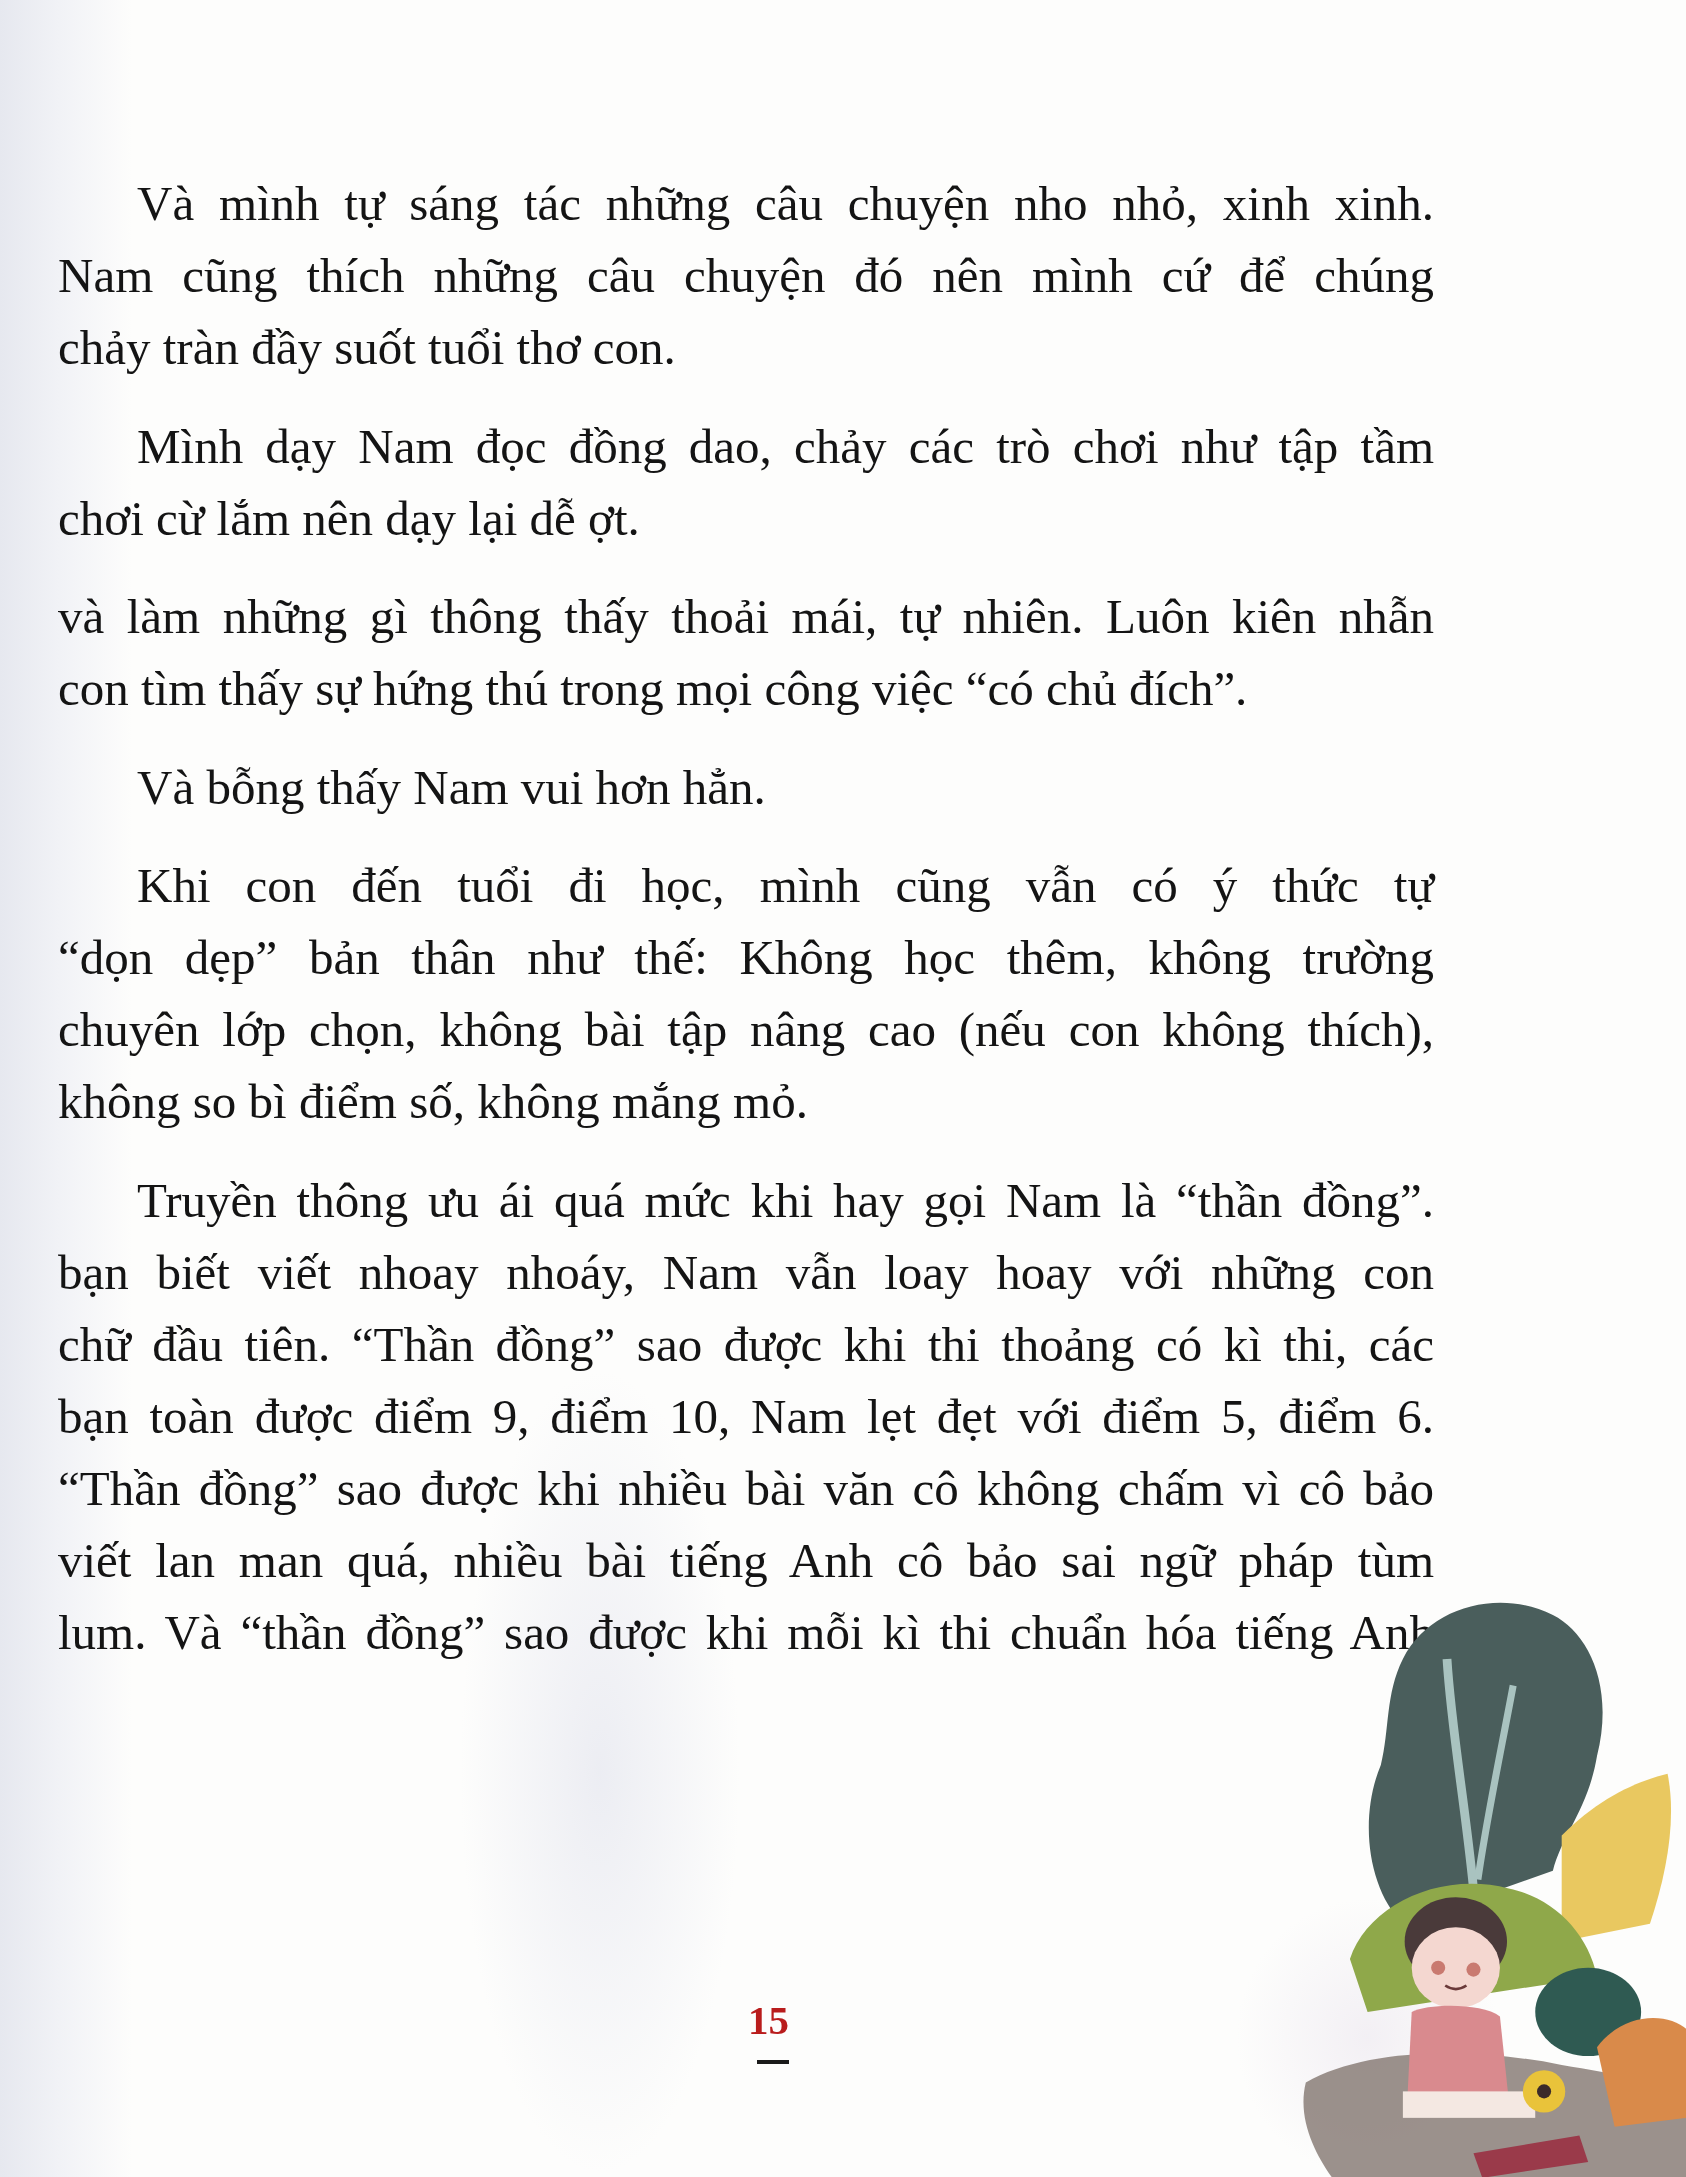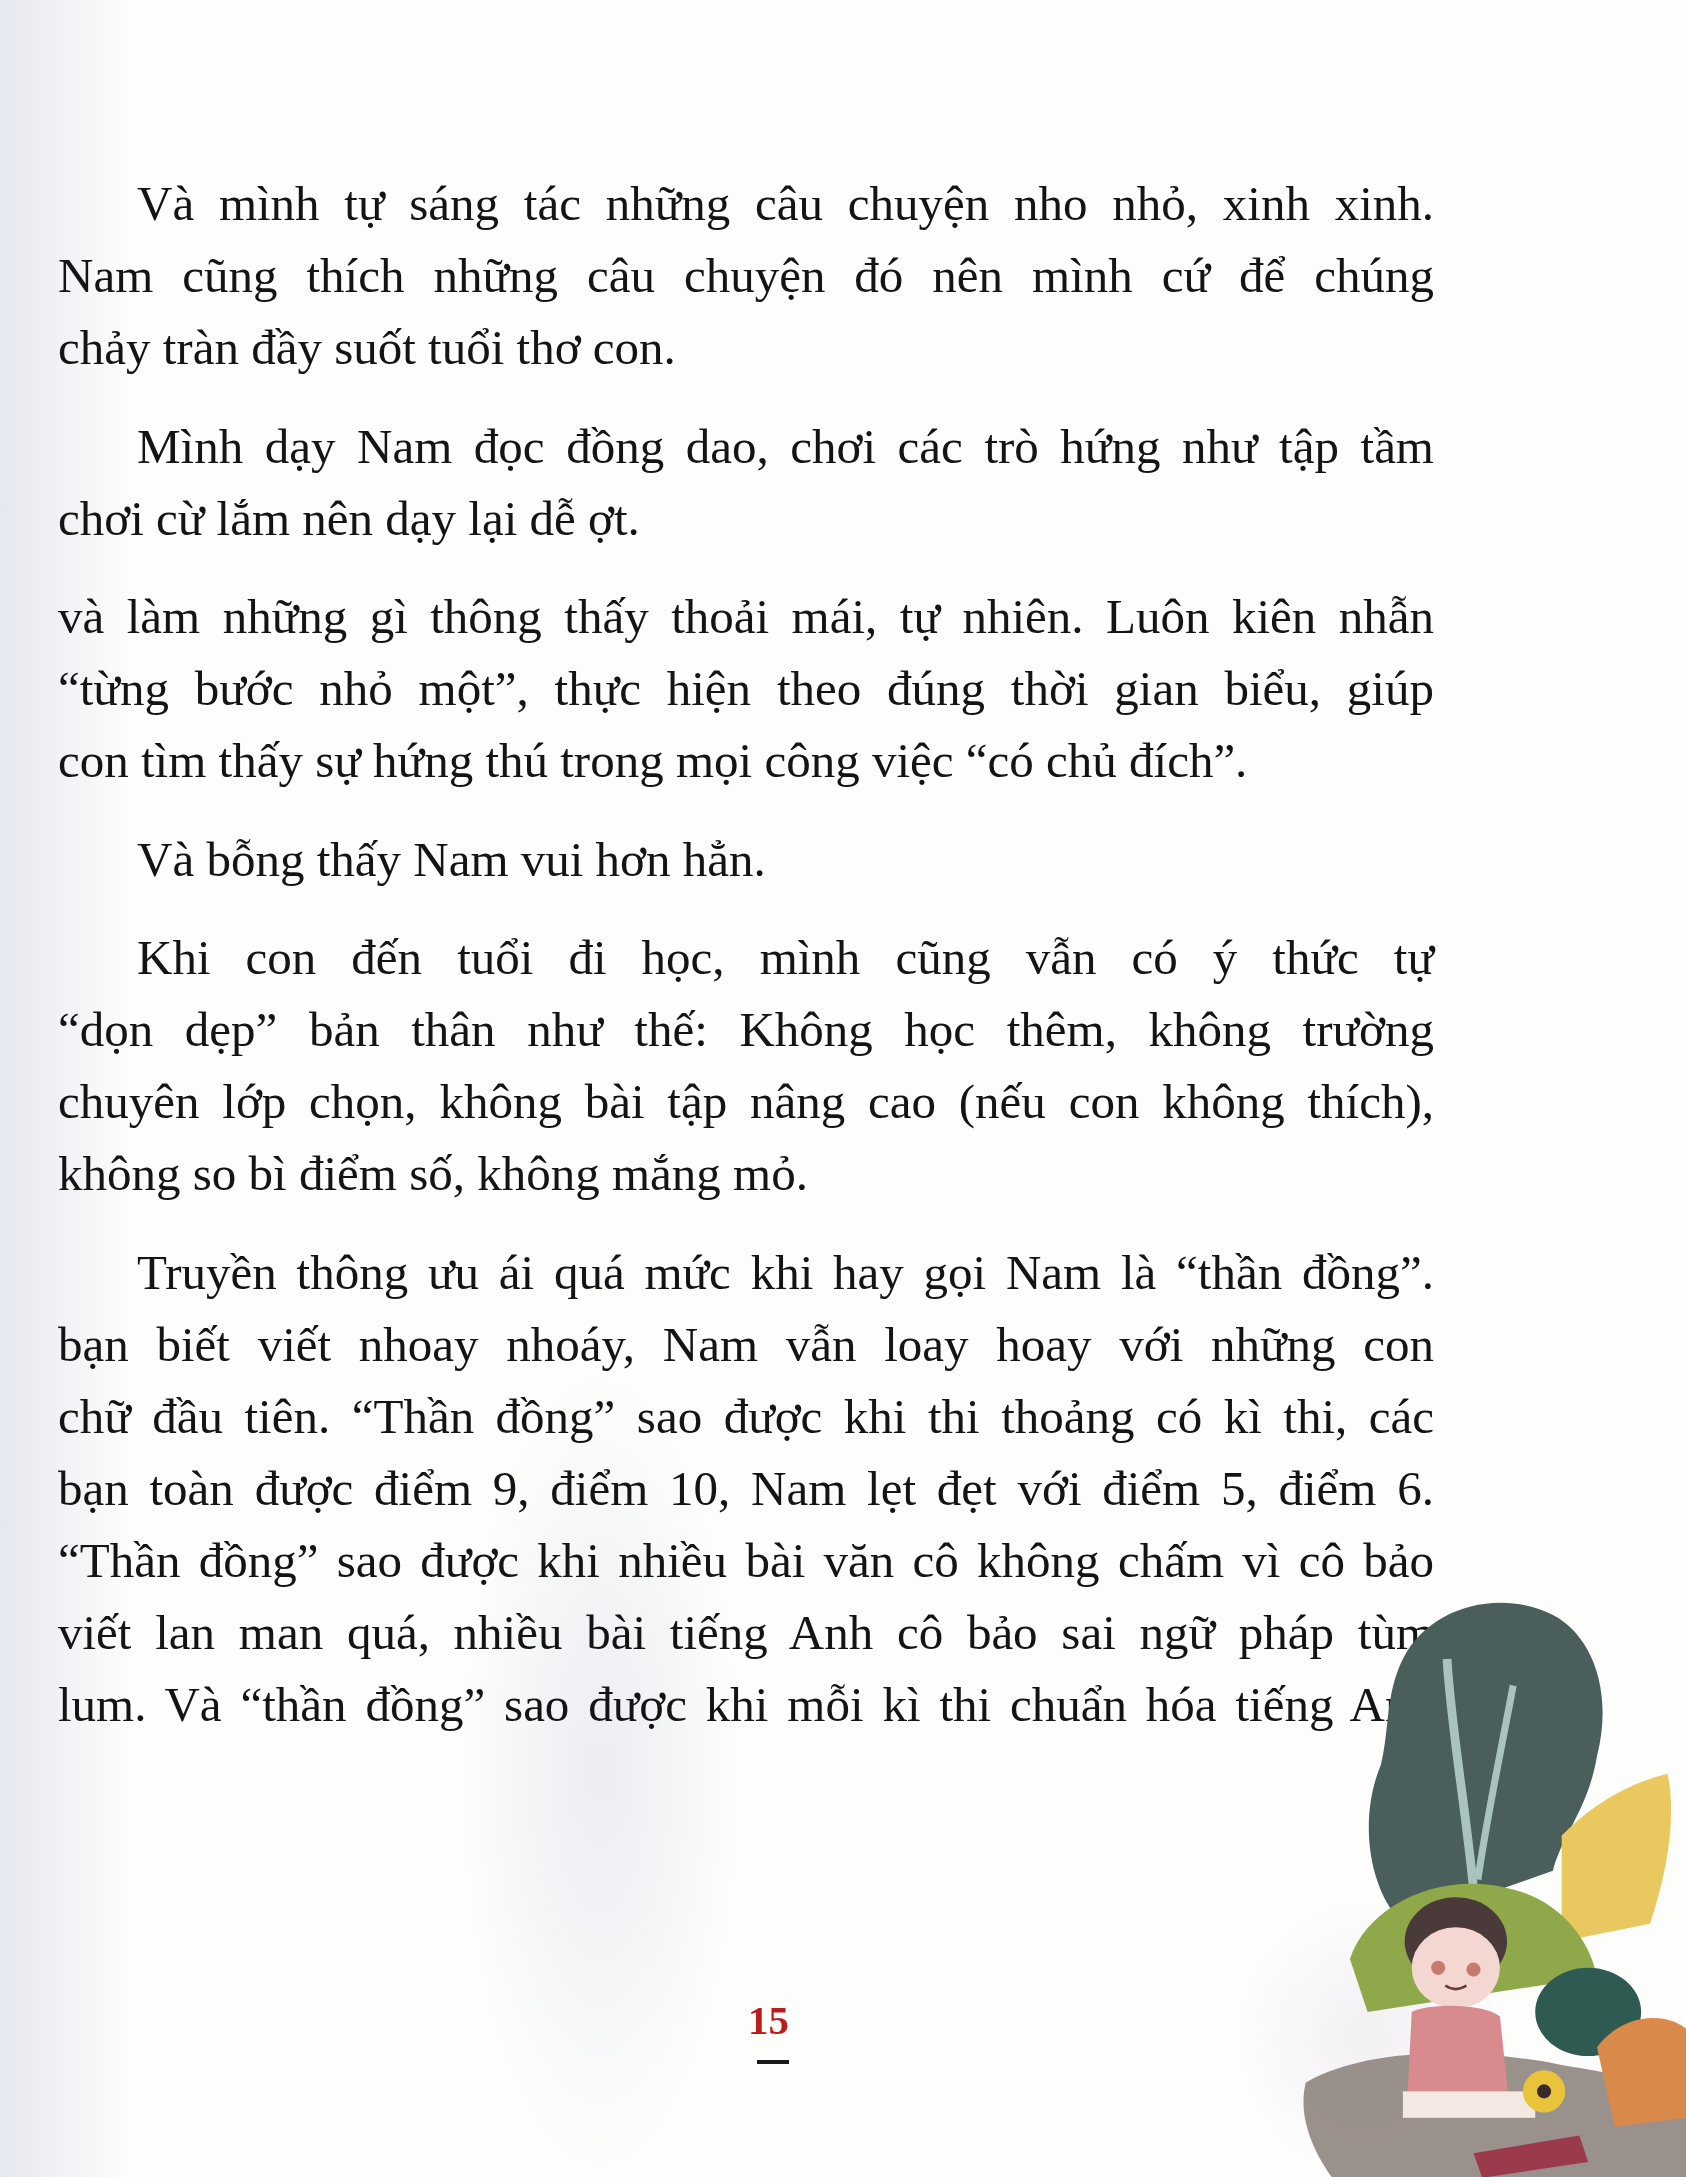--- a/index.html
+++ b/index.html
@@ -31,26 +31,25 @@
   <div class="wash"></div>
   <div class="wash2"></div>
 
   <div class="text">
     <p class="para">
       <span class="line indent">Và mình tự sáng tác những câu chuyện nho nhỏ, xinh xinh.</span>
       <span class="line">Nam cũng thích những câu chuyện đó nên mình cứ để chúng</span>
       <span class="line last">chảy tràn đầy suốt tuổi thơ con.</span>
     </p>
     <p class="para">
-      <span class="line indent">Mình dạy Nam đọc đồng dao, chơi các trò hứng như tập tầm</span>
+      <span class="line indent">Mình dạy Nam đọc đồng dao, chảy các trò chơi như tập tầm</span>
       <span class="line last">chơi cừ lắm nên dạy lại dễ ợt.</span>
     </p>
     <p class="para">
       <span class="line">và làm những gì thông thấy thoải mái, tự nhiên. Luôn kiên nhẫn</span>
-      <span class="line">“từng bước nhỏ một”, thực hiện theo đúng thời gian biểu, giúp</span>
       <span class="line last">con tìm thấy sự hứng thú trong mọi công việc “có chủ đích”.</span>
     </p>
     <p class="para">
       <span class="line indent last">Và bỗng thấy Nam vui hơn hẳn.</span>
     </p>
     <p class="para">
       <span class="line indent">Khi con đến tuổi đi học, mình cũng vẫn có ý thức tự</span>
       <span class="line">“dọn dẹp” bản thân như thế: Không học thêm, không trường</span>
       <span class="line">chuyên lớp chọn, không bài tập nâng cao (nếu con không thích),</span>
       <span class="line last">không so bì điểm số, không mắng mỏ.</span>

